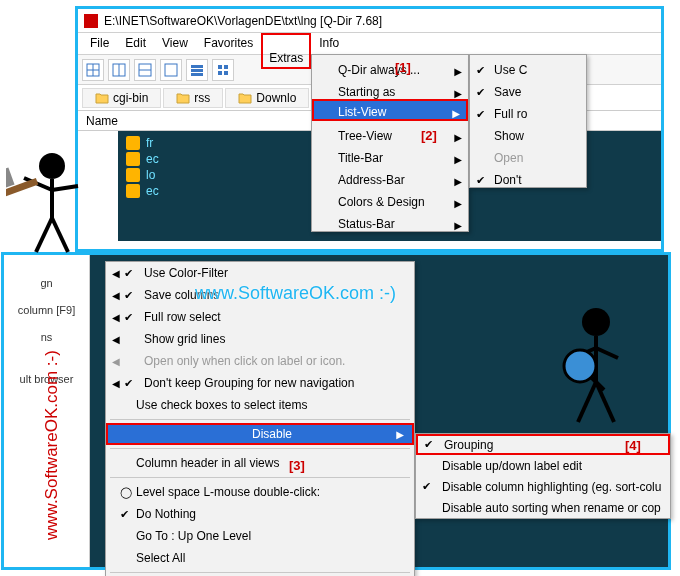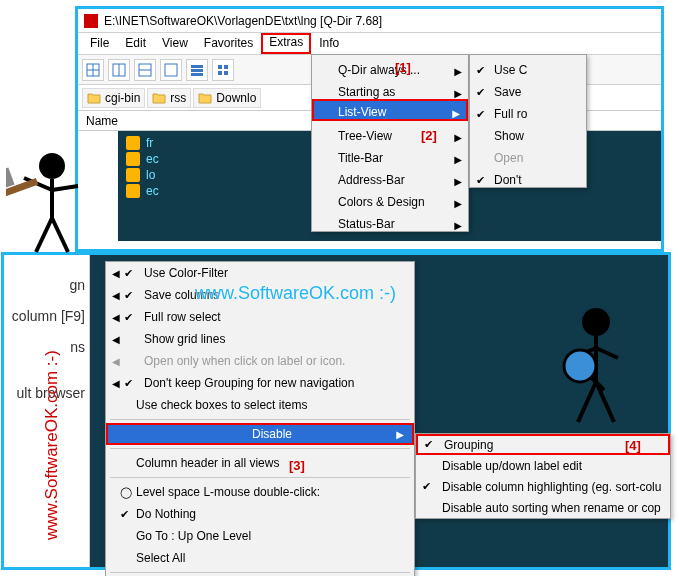--- a/index.html
+++ b/index.html
@@ -5,26 +5,26 @@
 * { margin: 0; padding: 0; box-sizing: border-box; font-family: "Segoe UI", Tahoma, sans-serif; font-size: 12px; }
 body { width: 680px; height: 576px; background: #fff; position: relative; overflow: hidden; }
 .outer-frame { position: absolute; border: 3px solid #1fb6f2; background: #fff; }
 .frame1 { left: 75px; top: 6px; width: 589px; height: 246px; }
 .frame2 { left: 1px; top: 252px; width: 670px; height: 318px; z-index: 3; }
 .titlebar { height: 24px; background: #fff; border-bottom: 1px solid #d0d0d0; display: flex; align-items: center; padding: 0 6px; gap: 6px; }
 .app-icon { width: 14px; height: 14px; background: #c00; display: inline-block; }
 .title-text { font-size: 12px; color: #000; }
 .menubar { height: 22px; display: flex; align-items: stretch; border-bottom: 1px solid #d0d0d0; padding-left: 4px; }
 .menu-item { padding: 3px 8px; cursor: pointer; text-align: center; }
-.menu-item.highlight { border: 2px solid #e00; padding: 0 6px; }
+.menu-item.highlight { border: 2px solid #e00; padding: 16px 6px; }
 .toolbar { height: 30px; background: #f7f7f7; border-bottom: 1px solid #d0d0d0; display: flex; align-items: center; padding: 0 4px; gap: 4px; }
 .tb-btn { width: 22px; height: 22px; border: 1px solid #cfcfcf; background: #fff; display: flex; align-items: center; justify-content: center; }
 .tb-btn svg { width: 14px; height: 14px; }
 .tab-strip { height: 26px; display: flex; align-items: center; gap: 2px; padding: 2px 4px; background: #fff; border-bottom: 1px solid #ccc; }
-.tab { display: flex; align-items: center; gap: 4px; padding: 2px 4px; border: 1px solid #dcdcdc; background: #f5f5f5; }
+.tab { display: flex; align-items: center; gap: 4px; padding: 2px 12px; border: 1px solid #dcdcdc; background: #f5f5f5; }
 .folder-icon { width: 14px; height: 12px; display: inline-block; }
 .folder-icon svg { width: 14px; height: 12px; display: block; }
 .col-header { height: 20px; background: #fff; border-bottom: 1px solid #ccc; display: flex; align-items: center; padding-left: 8px; font-size: 12px; }
 .file-area { background: #103a4a; color: #fff; padding: 4px 0; height: 110px; margin-left: 40px; }
 .file-row { display: flex; align-items: center; gap: 6px; padding: 1px 8px; color: #6fe0ff; }
 .file-icon { width: 14px; height: 14px; background: #ffb400; border-radius: 2px; display: inline-block; }
 
 .dropdown { position: absolute; background: #f2f2f2; border: 1px solid #a0a0a0; box-shadow: 2px 2px 4px rgba(0,0,0,.25); z-index: 5; }
 .dd1 { left: 311px; top: 54px; width: 158px; }
 .dd-row { display: flex; align-items: flex-end; height: 22px; padding: 0 6px 0 26px; position: relative; }
@@ -35,21 +35,21 @@
 .check { position: absolute; left: 6px; font-size: 11px; }
 .disabled { color: #9a9a9a; }
 
 .annotation { position: absolute; color: #c00; font-weight: bold; font-size: 13px; z-index: 20; }
 .ann1 { left: 395px; top: 60px; }
 .ann2 { left: 421px; top: 128px; }
 .ann3 { left: 289px; top: 458px; }
 .ann4 { left: 625px; top: 438px; }
 
 .frame2-left { position: absolute; left: 0; top: 0; width: 86px; height: 100%; background: #fff; border-right: 1px solid #ccc; }
-.frame2-left .item { padding: 7px 4px; font-size: 14px; color: #333; border-bottom: 1px solid transparent; text-align: right; overflow: hidden; white-space: nowrap; }
+.frame2-left .item { padding: 7px 4px; font-size: 11px; color: #333; border-bottom: 1px solid transparent; text-align: center; overflow: hidden; white-space: nowrap; }
 .frame2-dark { position: absolute; left: 86px; top: 0; right: 0; height: 100%; background: #103a4a; }
 
 .dd3 { position: absolute; left: 105px; top: 261px; width: 310px; z-index: 10; background: #f2f2f2; border: 1px solid #a0a0a0; box-shadow: 2px 2px 4px rgba(0,0,0,.25);}
 .dd3 .dd-row { height: 22px; padding-left: 30px; position: relative; display: flex; align-items: center;}
 .dd3 .dd-row.sep { height: 1px; background: #c8c8c8; margin: 3px 4px; padding: 0; }
 .dd3 .dd-row.hl3 { background: #2a6fd6; color: #fff; border: 2px solid #e00; justify-content: center; }
 .dd3 .arrow { position: absolute; right: 8px; font-size: 10px; }
 .dd3 .left-arrow { position: absolute; left: 6px; font-size: 10px; }
 
 .dd4 { position: absolute; left: 415px; top: 433px; width: 256px; z-index: 11; background: #f2f2f2; border: 1px solid #a0a0a0; box-shadow: 2px 2px 4px rgba(0,0,0,.25);}

